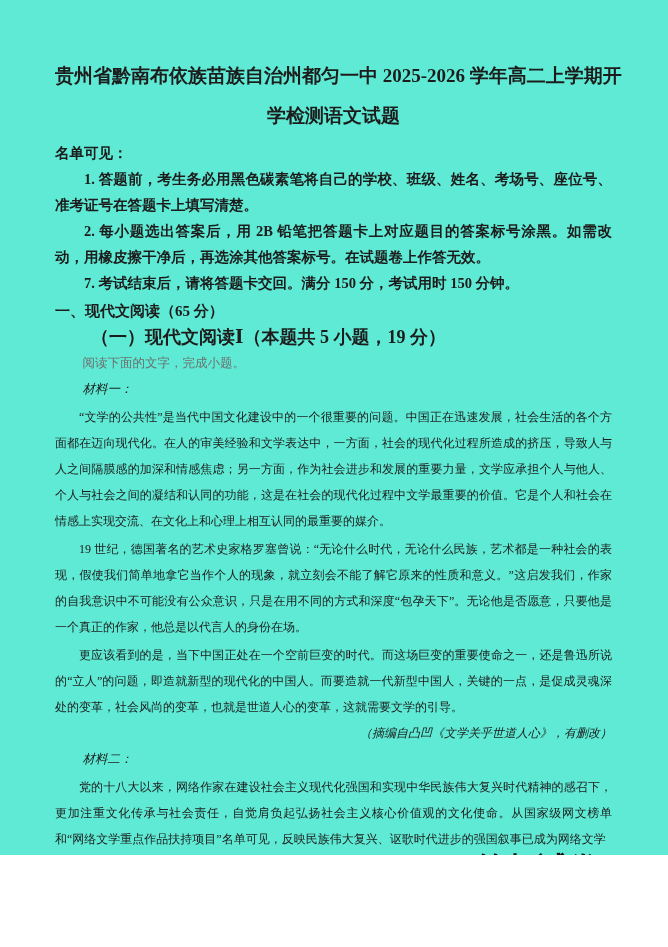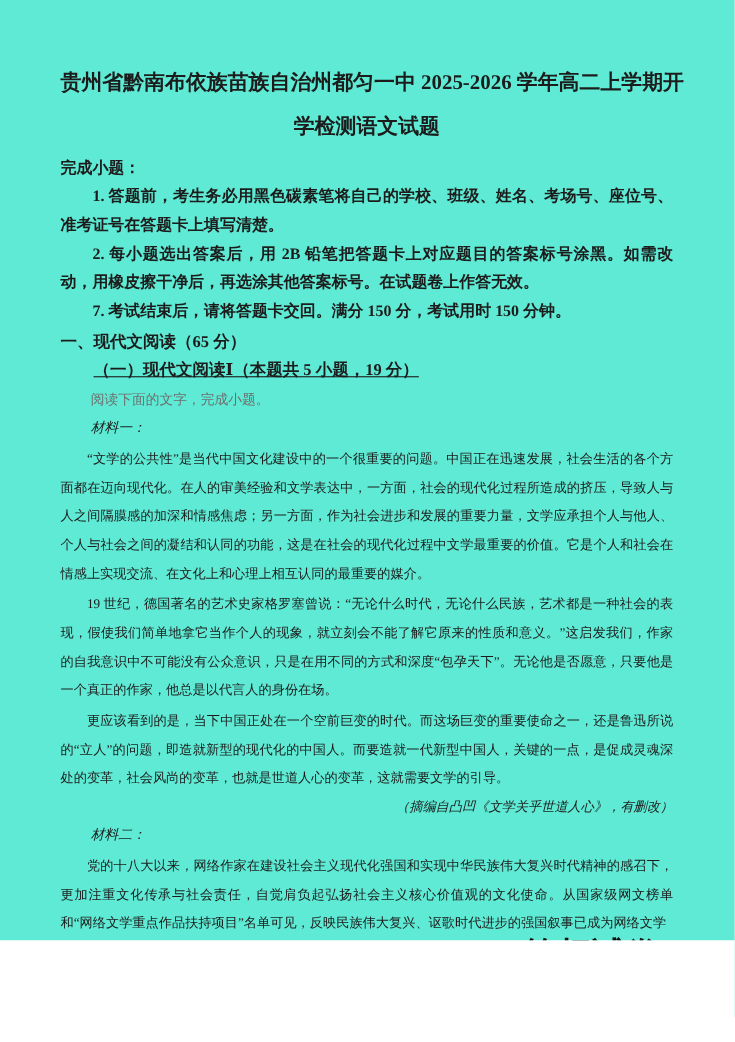--- a/index.html
+++ b/index.html
@@ -25,21 +25,21 @@
     font-size:14.5px; font-weight:bold; line-height:26px; margin-top:4px;
   }
   .notice-item {
     font-size:14.5px; font-weight:bold; line-height:26px;
     text-indent:2em; text-align:justify; margin:0;
   }
   .section-heading {
     font-size:15px; font-weight:bold; line-height:26px; margin-top:2px;
   }
   .subsection-heading {
-    font-size:15px; font-weight:bold; line-height:26px; text-indent:2em;text-decoration:underline;
+    font-size:18px; font-weight:bold; line-height:26px; text-indent:2em;
   }
   .reading-prompt {
     font-size:12.5px; line-height:26px; text-indent:2.2em; color:#6e6e6e; margin:0;
   }
   .material-label {
     font-size:12.5px; font-style:italic; line-height:26px; text-indent:2.2em;
   }
   .material-para {
     font-size:12px; line-height:26px;
     text-indent:2em; text-align:justify; margin:2px 0 0 0;
@@ -73,21 +73,21 @@
 </head>
 <body>
 
 <div class="page">
 
   <div class="doc-title">
     <div>贵州省黔南布依族苗族自治州都匀一中 2025-2026 学年高二上学期开</div>
     <div>学检测语文试题</div>
   </div>
 
-  <div class="notice-label">完成小题：</div>
+  <div class="notice-label">名单可见：</div>
 
   <p class="notice-item">1. 答题前，考生务必用黑色碳素笔将自己的学校、班级、姓名、考场号、座位号、准考证号在答题卡上填写清楚。</p>
   <p class="notice-item">2. 每小题选出答案后，用 2B 铅笔把答题卡上对应题目的答案标号涂黑。如需改动，用橡皮擦干净后，再选涂其他答案标号。在试题卷上作答无效。</p>
   <p class="notice-item">7. 考试结束后，请将答题卡交回。满分 150 分，考试用时 150 分钟。</p>
 
   <div class="section-heading">一、现代文阅读（65 分）</div>
   <div class="subsection-heading">（一）现代文阅读Ⅰ（本题共 5 小题，19 分）</div>
 
   <p class="reading-prompt" style="color: rgb(110, 110, 110);">阅读下面的文字，完成小题。</p>
 

